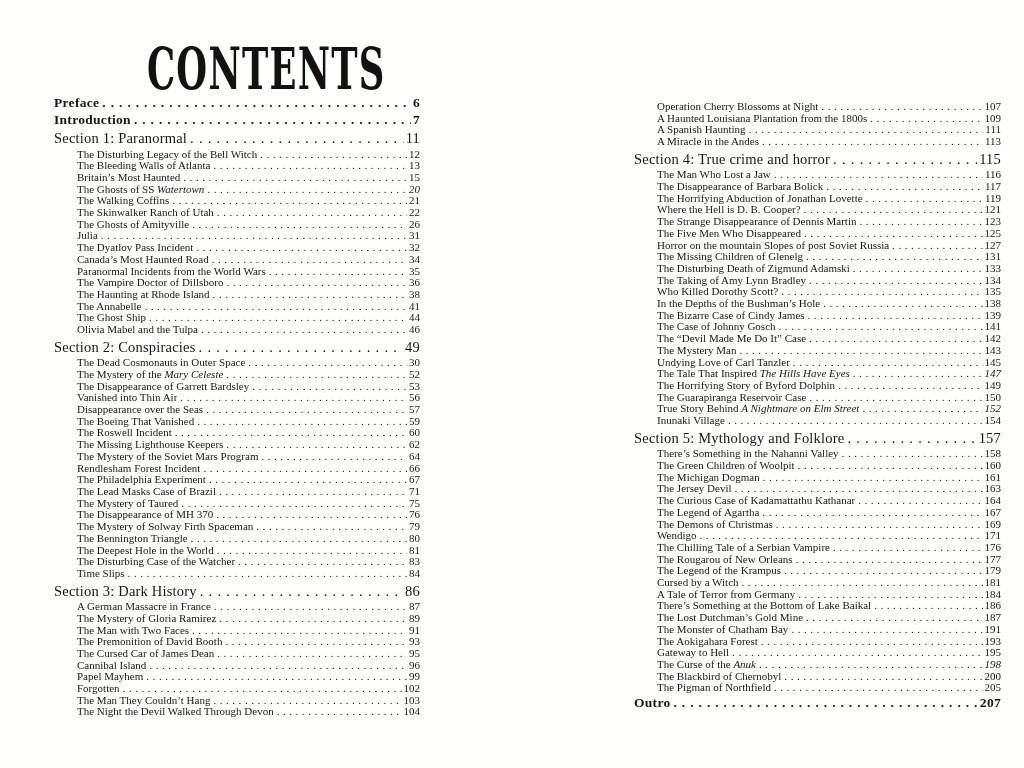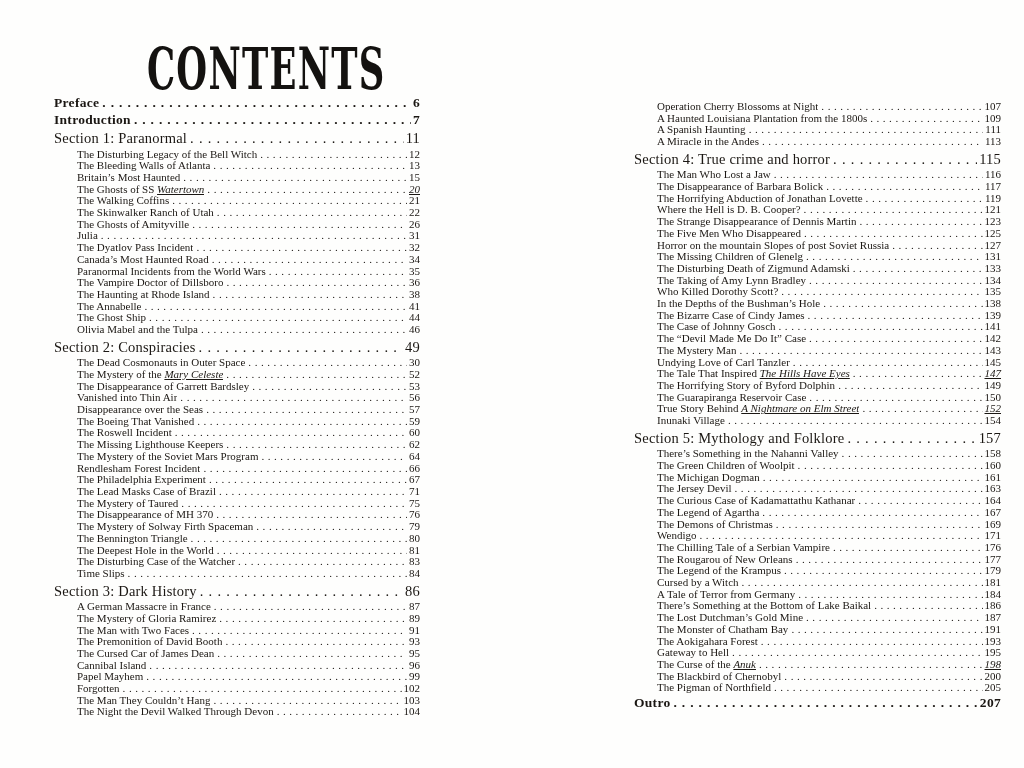--- a/index.html
+++ b/index.html
@@ -41,21 +41,21 @@
   }
   .row-top {
     font-weight: bold; font-size: 13.5px; line-height: 15px;
     margin: 1px 0 2px 0; letter-spacing: 0.3px;
   }
   .row-section {
     font-weight: normal; font-size: 14.5px; line-height: 15.5px;
     margin: 4px 0 2px 0; letter-spacing: 0.2px;
   }
   .row-top .dots::after, .row-section .dots::after { letter-spacing: 0.8px; }
-  .it, i { font-style: italic; text-decoration: underline; }
+  .it, i { font-style: italic; }
 </style>
 </head>
 <body>
 
 <h1 class="title">CONTENTS</h1>
 
 <div class="col col-left">
 
     <div class="row row-top">
       <span class="label"><span>Preface</span></span>

